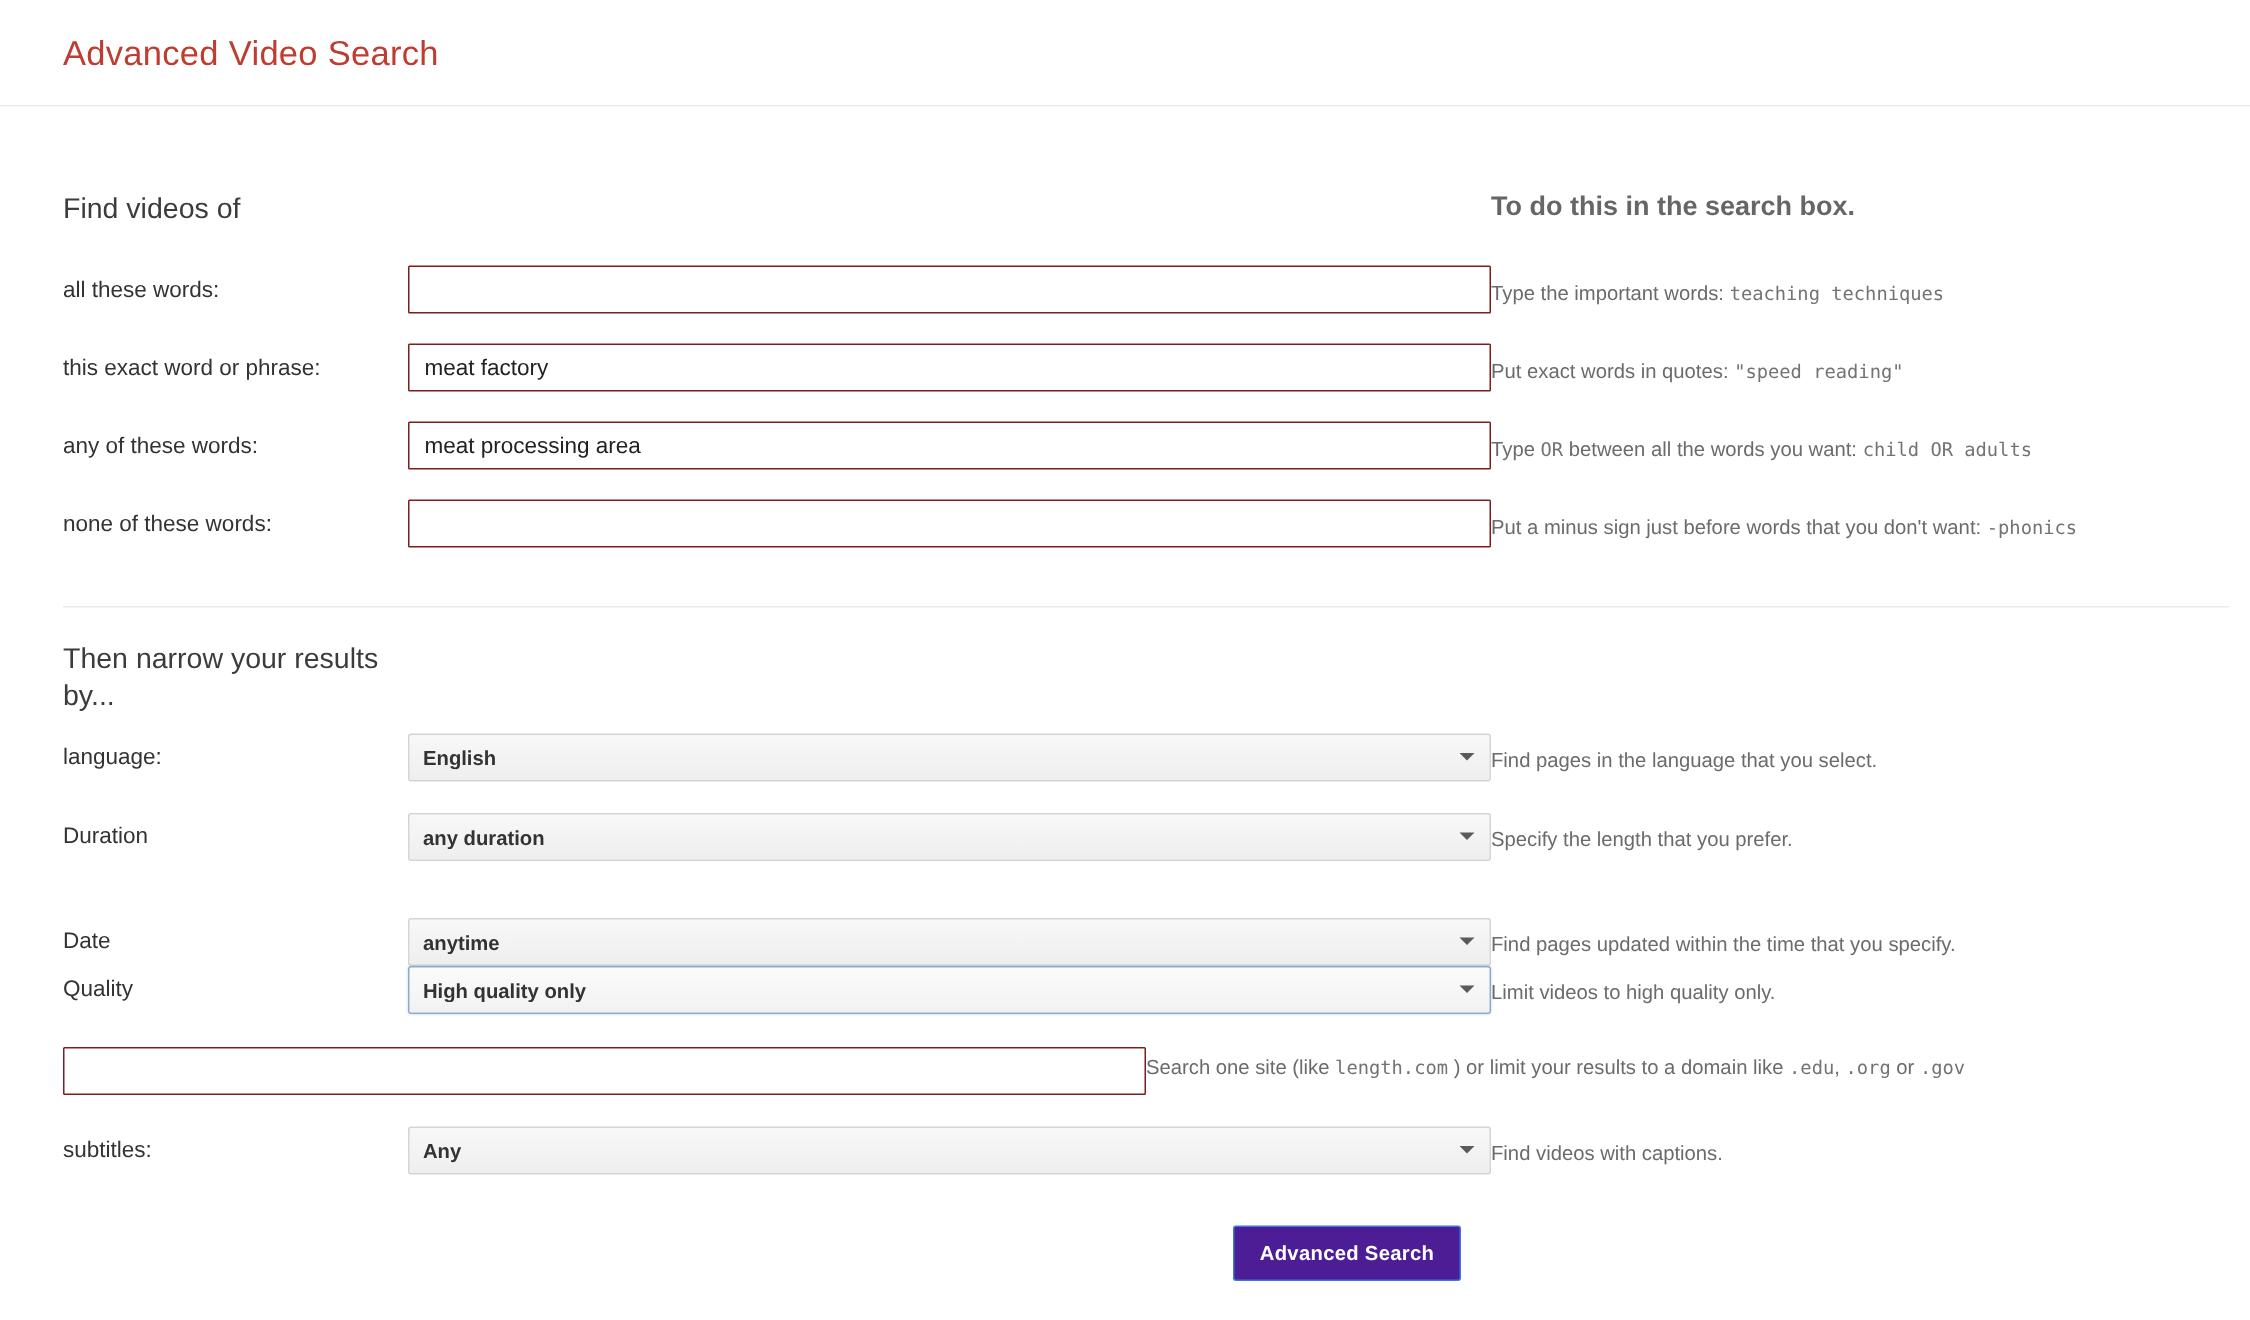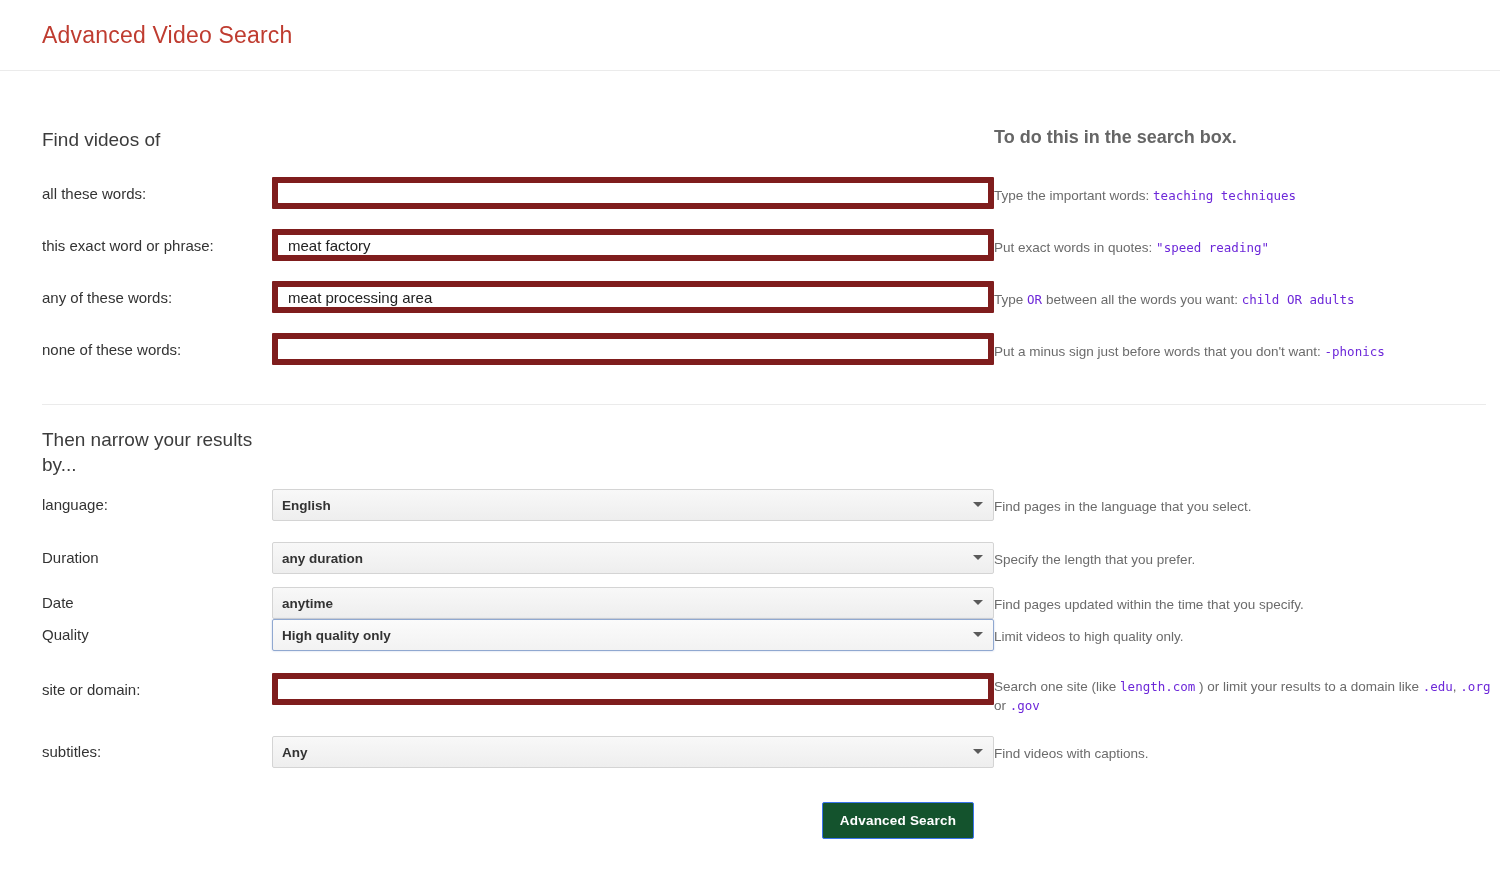--- a/index.html
+++ b/index.html
@@ -81,21 +81,21 @@
     font-size: 18px;
     font-weight: bold;
     color: #666666;
     line-height: 20px;
   }
 
   
   input[type="text"].txt {
     width: 722px;
     height: 32px;
-    border: 6px solid #7f1d1d;
+    border: 1px solid #7f1d1d;
     border-radius: 1px;
     padding: 0 10px;
     font-size: 15px;
     font-family: "Liberation Sans", sans-serif;
     color: #222222;
     background: #ffffff;
     outline: none;
   }
   input[type="text"].txt::placeholder { color: #bbbbbb; }
 
@@ -133,38 +133,38 @@
     width: 0; height: 0;
     border-left: 5px solid transparent;
     border-right: 5px solid transparent;
     border-top: 5px solid #5a5a5a;
     pointer-events: none;
   }
 
   code, .mono {
     font-family: "DejaVu Sans Mono", monospace;
     font-size: 12.5px;
-    color: #6d28d9;
+    color: #737373;
   }
 
   .divider {
     height: 1px;
     background: #ebebeb;
     margin-left: 42px;
     margin-right: 14px;
   }
 
   .btn-row {
     display: flex;
     padding-left: 42px;
   }
   .btn-advanced {
     width: 152px;
     height: 37px;
-    background: #14532d;
+    background: #4c1d95;
     border: 1px solid #3a74ec;
     border-radius: 2px;
     color: #ffffff;
     font-size: 13.5px;
     font-weight: bold;
     font-family: "Liberation Sans", sans-serif;
     cursor: pointer;
     letter-spacing: 0.2px;
   }
 </style>
@@ -250,21 +250,21 @@
     <div class="col-label" style="padding-top:7px;">Duration</div>
     <div class="col-field">
       <div class="sel-wrap">
         <select class="sel"><option value="any duration">any duration</option><option value="short (less than 4 minutes)">short (less than 4 minutes)</option><option value="medium (4 - 20 minutes)">medium (4 - 20 minutes)</option><option value="long (more than 20 minutes)">long (more than 20 minutes)</option></select>
         <span class="sel-arrow"></span>
       </div>
     </div>
     <div class="col-help" style="padding-top:8px;">Specify the length that you prefer.</div>
   </div>
 
-  <div class="row" style="margin-top:13px;">
+  <div class="row" style="margin-top:38px;">
     <div class="col-label" style="padding-top:7px;">Date</div>
     <div class="col-field">
       <div class="sel-wrap">
         <select class="sel"><option value="anytime">anytime</option><option value="past 24 hours">past 24 hours</option><option value="past week">past week</option><option value="past month">past month</option><option value="past year">past year</option></select>
         <span class="sel-arrow"></span>
       </div>
     </div>
     <div class="col-help" style="padding-top:8px;">Find pages updated within the time that you specify.</div>
   </div>
 
@@ -273,21 +273,20 @@
     <div class="col-field">
       <div class="sel-wrap">
         <select class="sel focused"><option value="All videos">All videos</option><option value="High quality only" selected="">High quality only</option></select>
         <span class="sel-arrow"></span>
       </div>
     </div>
     <div class="col-help" style="padding-top:8px;">Limit videos to high quality only.</div>
   </div>
 
   <div class="row" style="margin-top:22px;">
-    <div class="col-label" style="padding-top:8px;">site or domain:</div>
     <div class="col-field">
       <input type="text" class="txt" value="" style="">
     </div>
     <div class="col-help" style="padding-top:4px;">
       <span>Search one site (like</span>
       <code class="mono">length.com</code>
       <span>) or limit your results to a domain like</span>
       <code class="mono">.edu</code><span>,</span>
       <code class="mono">.org</code>
       <span>or</span>

